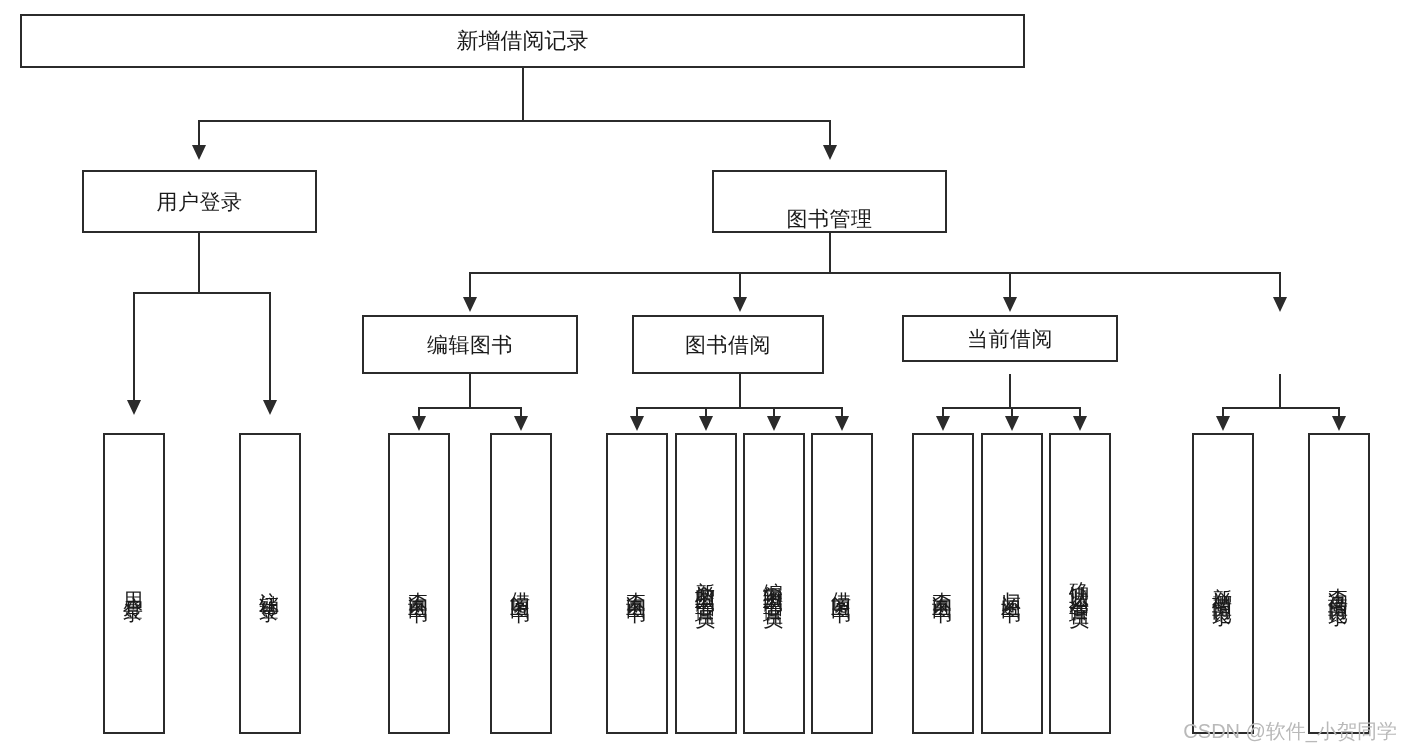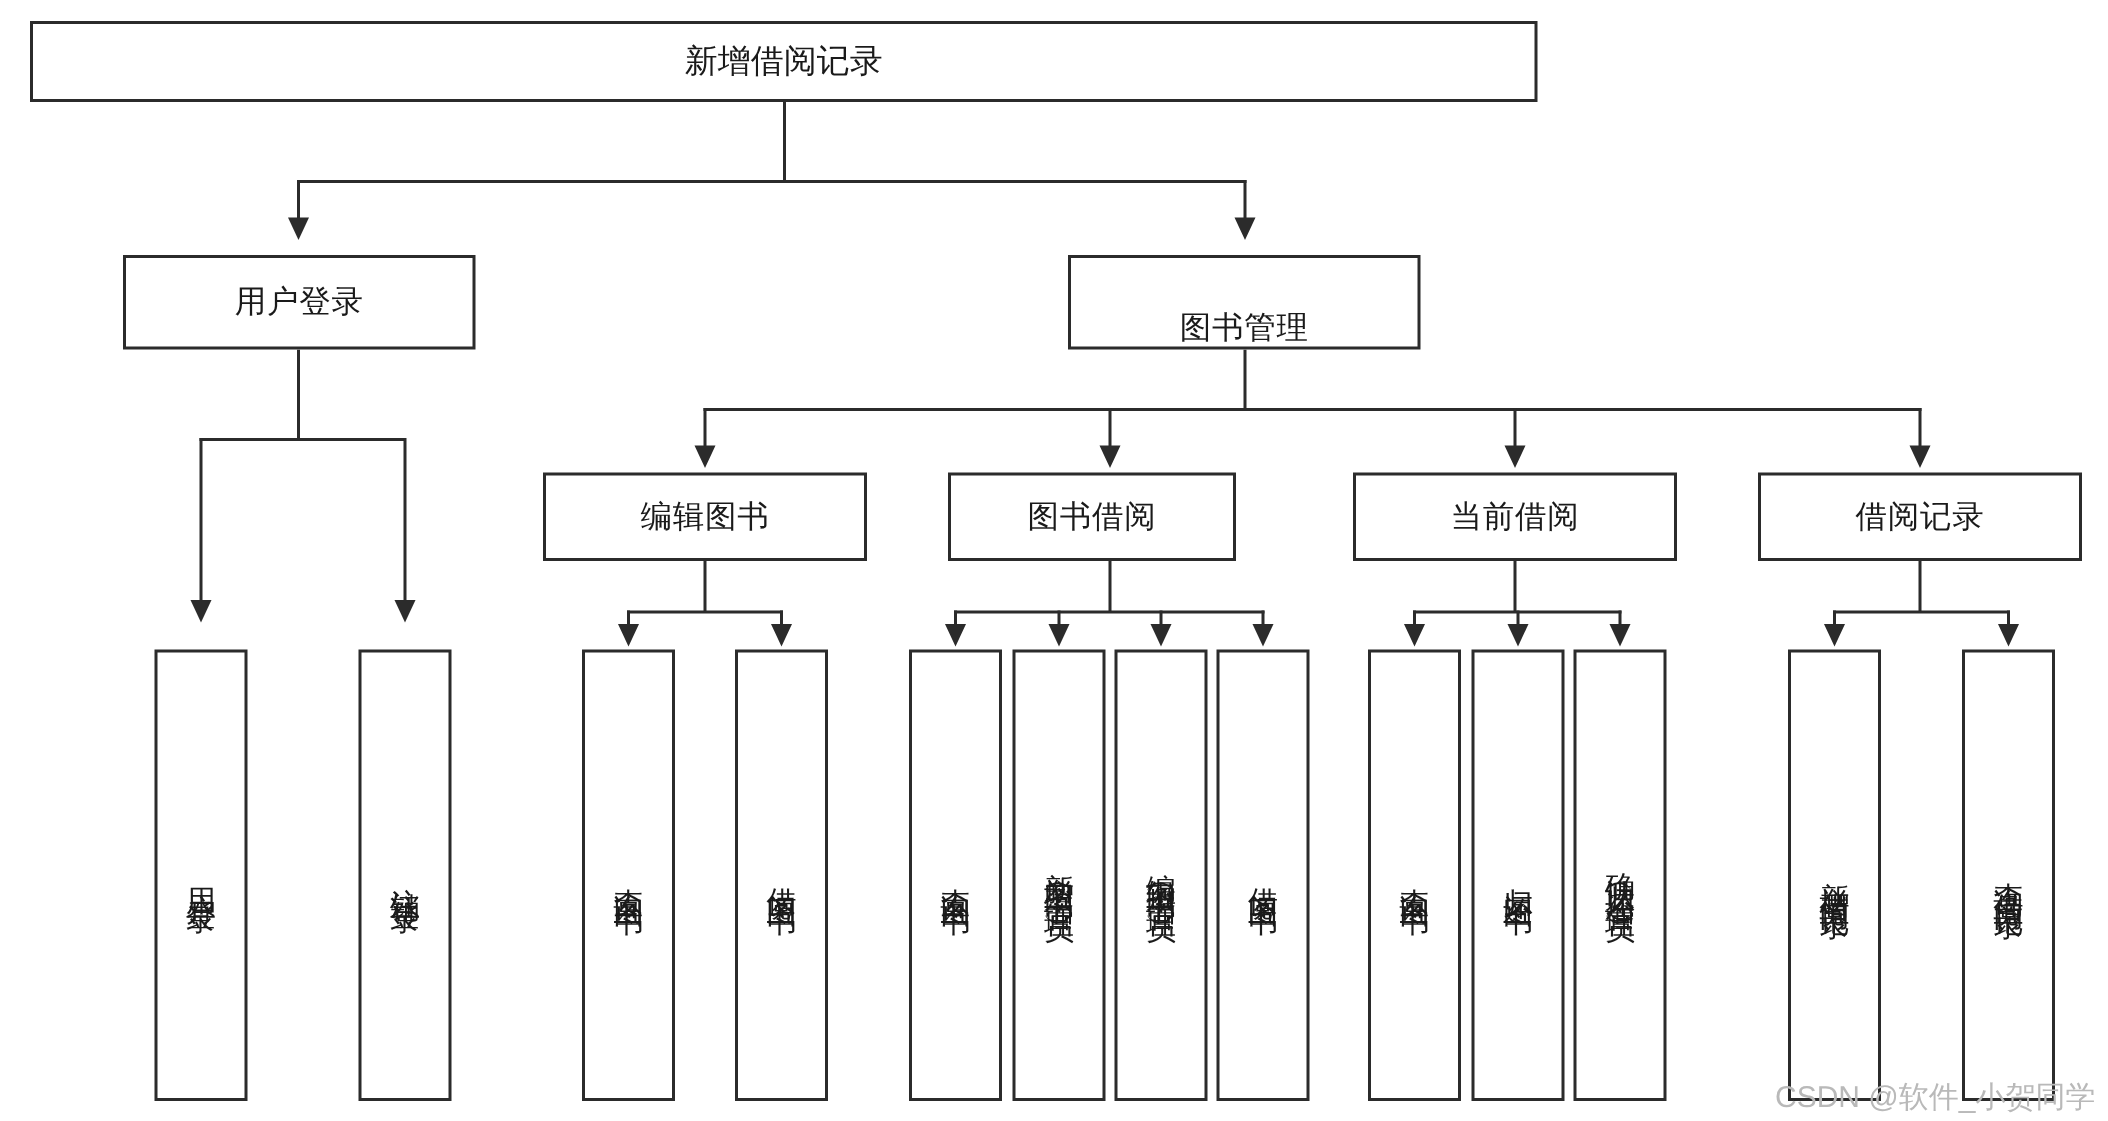--- a/index.html
+++ b/index.html
@@ -126,25 +126,22 @@
   <div class="arrow" style="left:1003px; top:297px;"></div>
   <div class="vline" style="left:1279px; top:272px; width:2px; height:28px;"></div>
   <div class="arrow" style="left:1273px; top:297px;"></div>
 
   <div class="node h" style="left:362px; top:315px; width:216px; height:59px;">
     <span>编辑图书</span>
   </div>
   <div class="node h" style="left:632px; top:315px; width:192px; height:59px;">
     <span>图书借阅</span>
   </div>
-  <div class="node h" style="left:902px; top:315px; width:216px; height:59px;">
+  <div class="node h" style="left:902px; top:315px; width:216px; height:47px;">
     <span>当前借阅</span>
-  </div>
-  <div class="node h" style="left:1172px; top:315px; width:216px; height:59px;">
-    <span>借阅记录</span>
   </div>
 
   <div class="vline" style="left:469px; top:374px; width:2px; height:34px;"></div>
   <div class="hline" style="left:418px; top:407px; width:104px; height:2px;"></div>
   <div class="vline" style="left:418px; top:407px; width:2px; height:12px;"></div>
   <div class="arrow" style="left:412px; top:416px;"></div>
   <div class="vline" style="left:520px; top:407px; width:2px; height:12px;"></div>
   <div class="arrow" style="left:514px; top:416px;"></div>
 
   <div class="vline" style="left:739px; top:374px; width:2px; height:34px;"></div>

